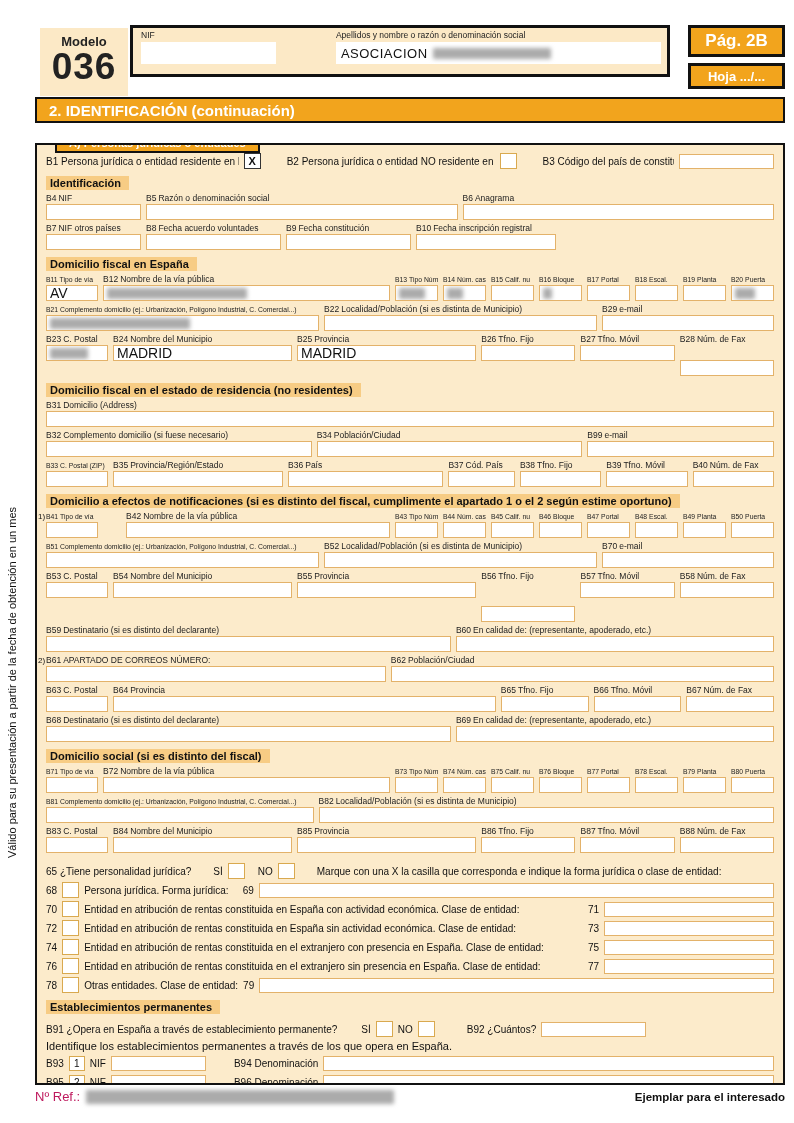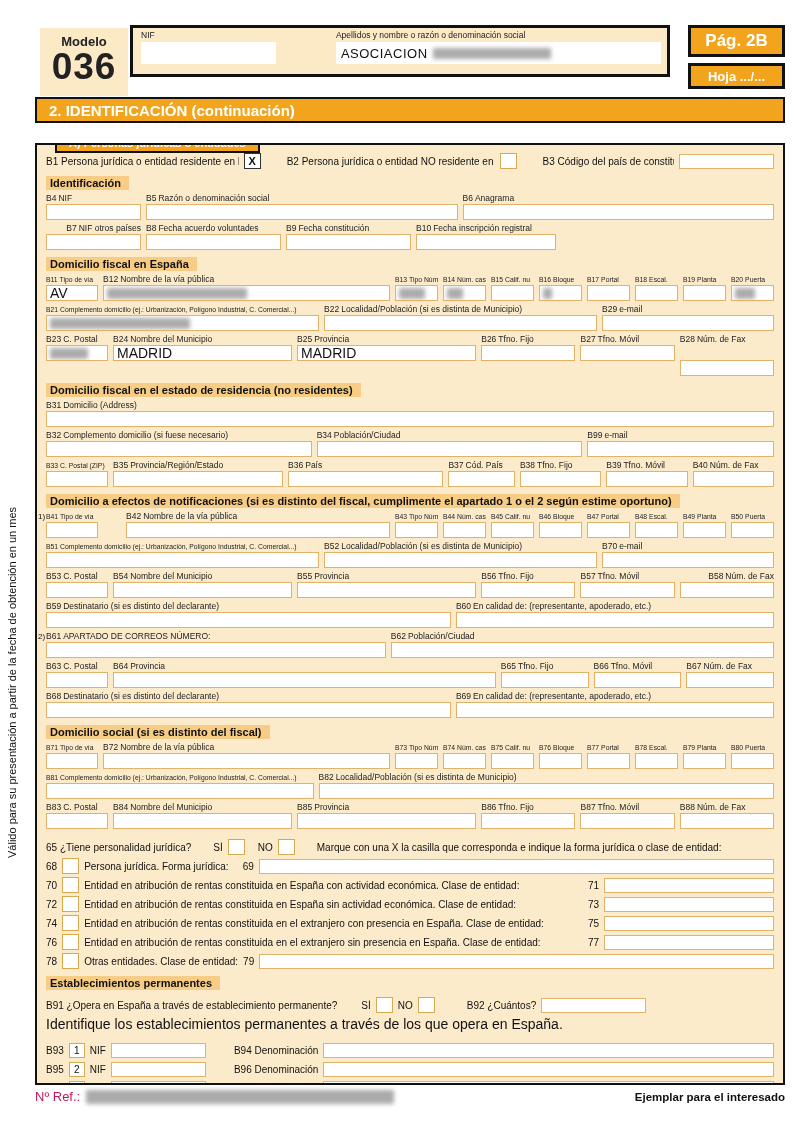--- a/index.html
+++ b/index.html
@@ -78,21 +78,21 @@
   .cbox{
     width:15px;height:14px;background:#fff;border:1px solid #D9A94F;flex:none;
     display:flex;align-items:center;justify-content:center;font-size:11px;font-weight:bold;color:#111;
   }
   .cbox.checked{border-color:#333;}
   .nbox{
     width:14px;height:13px;background:#fff;border:1px solid #D9A94F;flex:none;
     display:flex;align-items:center;justify-content:center;font-size:10px;color:#111;
   }
   .linput{background:#fff;border:1px solid #E3B26A;height:15px;box-sizing:border-box;flex:none;display:inline-flex;align-items:center;}
-  .plain{font-size:14px;color:#111;margin:1px 0 10px 0;}
+  .plain{font-size:11px;color:#111;margin:1px 0 3px 0;}
   
   .footer{
     position:absolute;left:35px;right:9px;top:1089px;display:flex;align-items:center;
   }
   .footer .ref{font-size:13px;color:#be185d;margin-right:6px;}
   .footer .redact{height:14px;}
   .footer .copy{margin-left:auto;font-size:11.5px;font-weight:bold;color:#111;}
 </style>
 </head>
 <body>
@@ -147,21 +147,21 @@
         <div class="cell" style="flex: 1 1 0%;">
           <div class="flabel"><span class="code">B5</span><span>Razón o denominación social</span></div>
           <div class="finput"></div>
         </div>
         <div class="cell" style="flex: 1 1 0%;">
           <div class="flabel"><span class="code">B6</span><span>Anagrama</span></div>
           <div class="finput"></div>
         </div>
       </div>
       <div class="frow">
-        <div class="cell" style="width: 95px; flex: 0 0 95px; text-align: right;">
+        <div class="cell" style="width: 95px; flex: 0 0 95px;">
           <div class="flabel"><span class="code">B7</span><span>NIF otros países</span></div>
           <div class="finput"></div>
         </div>
         <div class="cell" style="width: 135px; flex: 0 0 135px;">
           <div class="flabel"><span class="code">B8</span><span>Fecha acuerdo voluntades</span></div>
           <div class="finput"></div>
         </div>
         <div class="cell" style="width: 125px; flex: 0 0 125px;">
           <div class="flabel"><span class="code">B9</span><span>Fecha constitución</span></div>
           <div class="finput"></div>
@@ -390,29 +390,29 @@
           <div class="finput"></div>
         </div>
         <div class="cell" style="flex: 19 19 0%;">
           <div class="flabel"><span class="code">B54</span><span>Nombre del Municipio</span></div>
           <div class="finput"></div>
         </div>
         <div class="cell" style="flex: 19 19 0%;">
           <div class="flabel"><span class="code">B55</span><span>Provincia</span></div>
           <div class="finput"></div>
         </div>
-        <div class="cell" style="flex: 10 10 0%;">
+        <div class="cell" style="flex: 10 10 0%; gap: 24px;">
           <div class="flabel"><span class="code">B56</span><span>Tfno. Fijo</span></div>
           <div class="finput"></div>
         </div>
         <div class="cell" style="flex: 10 10 0%;">
           <div class="flabel"><span class="code">B57</span><span>Tfno. Móvil</span></div>
           <div class="finput"></div>
         </div>
-        <div class="cell" style="flex: 10 10 0%; text-align: right;">
+        <div class="cell" style="flex: 10 10 0%;">
           <div class="flabel"><span class="code">B58</span><span>Núm. de Fax</span></div>
           <div class="finput"></div>
         </div>
       </div>
       <div class="frow">
         <div class="cell" style="flex: 56 56 0%;">
           <div class="flabel"><span class="code">B59</span><span>Destinatario (si es distinto del declarante)</span></div>
           <div class="finput"></div>
         </div>
         <div class="cell" style="flex: 44 44 0%;">

